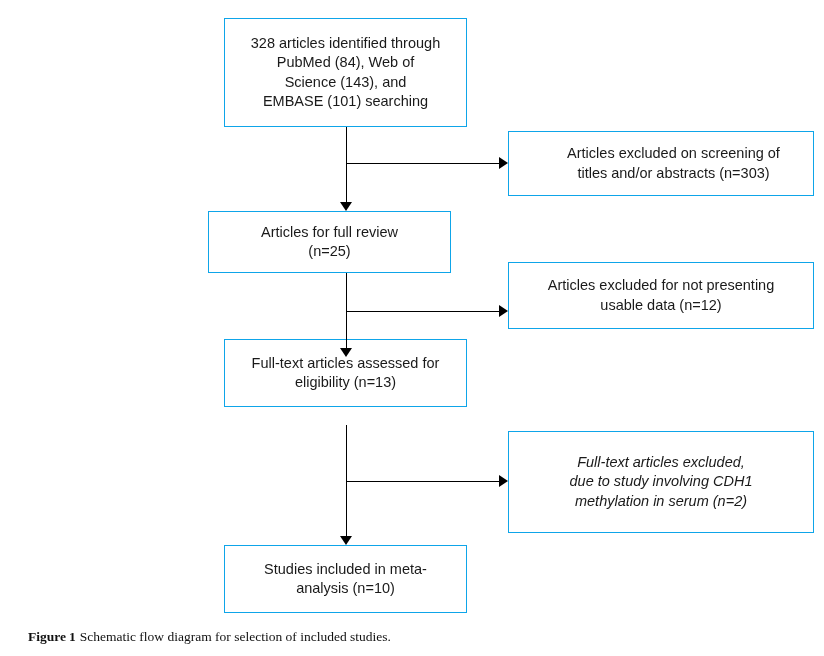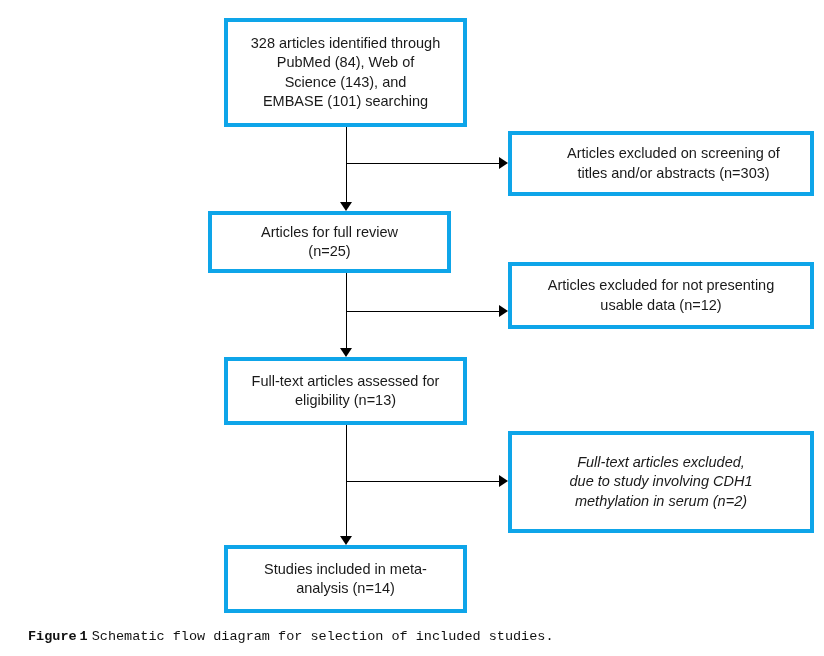--- a/index.html
+++ b/index.html
@@ -14,21 +14,21 @@
     height: 656px;
     background: #ffffff;
     overflow: hidden;
     font-family: "Liberation Sans", sans-serif;
   }
 
   
   .node {
     position: absolute;
     box-sizing: border-box;
-    border: 4px solid #0ea5e9;
+    border: 1px solid #0ea5e9;
     background: #ffffff;
     display: flex;
     align-items: center;
     justify-content: center;
     text-align: center;
     color: #1a1a1a;
     font-size: 14.5px;
     line-height: 1.33;
     padding: 2px 6px;
     white-space: pre-line;
@@ -61,21 +61,21 @@
     border-top: 6px solid transparent;
     border-bottom: 6px solid transparent;
     border-left: 9px solid #000000;
   }
 
   
   #caption {
     position: absolute;
     left: 28px;
     top: 629px;
-    font-family: Liberation Mono, monospace;
+    font-family: Liberation Serif, serif;
     font-size: 13.5px;
     color: #111111;
     white-space: nowrap;
   }
   #caption .cap-label {
     font-weight: bold;
   }
   #caption .cap-num {
     font-weight: bold;
     margin-left: 3px;
@@ -88,25 +88,25 @@
 <div id="page">
 
   <div class="node" style="left:224px; top:18px; width:243px; height:109px;">328 articles identified through
 PubMed (84), Web of
 Science (143), and
 EMBASE (101) searching</div>
 
   <div class="node" style="left:208px; top:211px; width:243px; height:62px;">Articles for full review
 (n=25)</div>
 
-  <div class="node" style="left:224px; top:357px; width:243px; height:68px;">Full-text articles assessed for
+  <div class="node" style="left:224px; top:339px; width:243px; height:68px;">Full-text articles assessed for
 eligibility (n=13)</div>
 
   <div class="node" style="left:224px; top:545px; width:243px; height:68px;">Studies included in meta-
-analysis (n=14)</div>
+analysis (n=10)</div>
 
   <div class="node" style="left:508px; top:131px; width:306px; height:65px;padding-left:31px;">Articles excluded on screening of
 titles and/or abstracts (n=303)</div>
 
   <div class="node" style="left:508px; top:262px; width:306px; height:67px;">Articles excluded for not presenting
 usable data (n=12)</div>
 
   <div class="node" style="left:508px; top:431px; width:306px; height:102px;font-style:italic;">Full-text articles excluded,
 due to study involving CDH1
 methylation in serum (n=2)</div>

